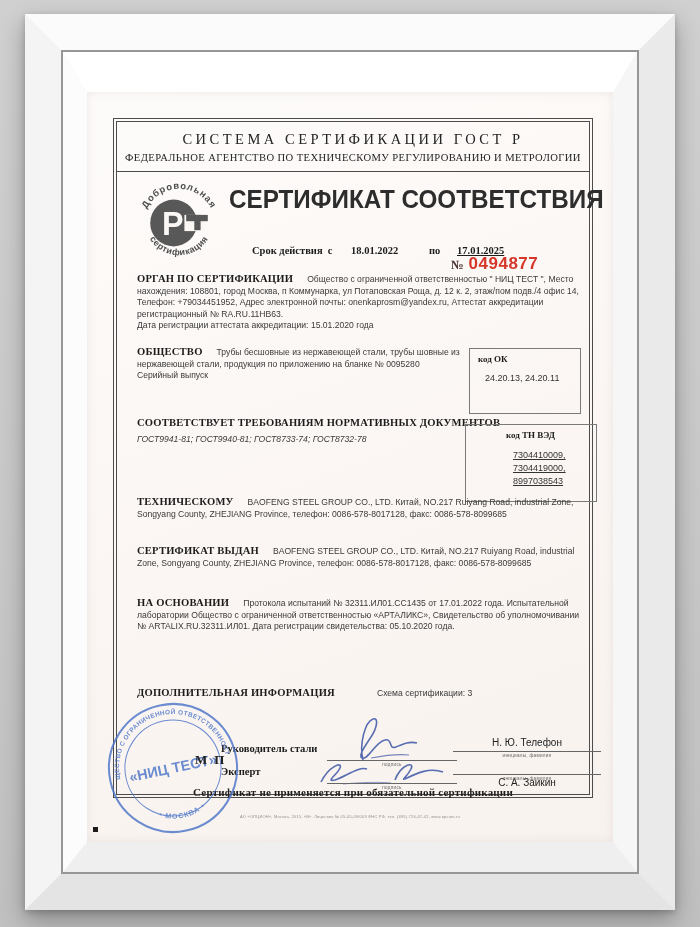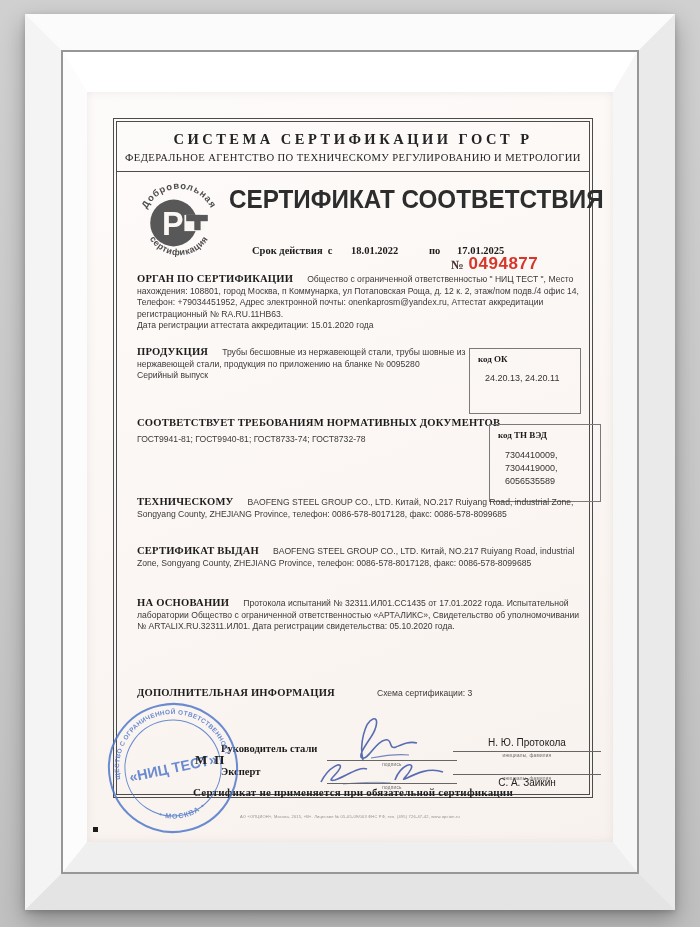--- a/index.html
+++ b/index.html
@@ -24,61 +24,61 @@
   .paper{position:absolute;inset:0;
     background:linear-gradient(160deg,#fdfbfa 0%,#fbf6f3 55%,#f8f2ee 100%);
     box-shadow:inset 0 0 10px rgba(150,130,125,.15);}
 
   
   .cert{position:absolute;left:26px;top:26px;width:480px;height:680px;
     box-sizing:border-box;border:1px solid #4c4c4c;}
   .cert-in{position:absolute;inset:2px;border:1px solid #4c4c4c;}
   .cert-head{height:50px;border-bottom:1px solid #4c4c4c;text-align:center;
     padding-top:9px;box-sizing:border-box;}
-  .h1{font-family:"Liberation Serif",serif;font-weight:bold;font-size:14.5px;
+  .h1{font-family:"Liberation Serif",serif;font-weight:normal;font-size:14.5px;
     letter-spacing:3.5px;color:#242424;}
   .h2{font-family:"Liberation Serif",serif;font-weight:normal;font-size:10.6px;
     letter-spacing:.4px;color:#242424;margin-top:4px;}
   .cert-body{position:absolute;left:0;right:0;top:50px;bottom:0;}
 
   .abs{position:absolute;}
   #logo{left:16px;top:6px;}
   #title{left:112px;top:13px;font-weight:bold;font-size:25px;color:#2d2d2d;
     transform:scaleX(.97);transform-origin:left;white-space:nowrap;}
   .serifb{font-family:"Liberation Serif",serif;font-weight:bold;color:#1c1c1c;}
   #regline{left:135px;top:47px;font-size:11px;white-space:pre;}
   #regline .gap{display:inline-block;width:22px;}
   #v-prefix{left:135px;top:73px;font-size:10.5px;white-space:pre;}
   #v-from{left:234px;top:73px;font-size:10.5px;}
   #v-po{left:312px;top:73px;font-size:10.5px;}
-  #v-to{left:340px;top:73px;font-size:10.5px;}
+  #v-to{left:340px;top:73px;font-size:10.5px;text-decoration:underline;}
   #serial{left:334px;top:82px;white-space:nowrap;}
   #serial .nosym{font-family:"Liberation Serif",serif;font-weight:bold;font-size:12.5px;color:#4a3230;margin-right:5px;}
   #serial .digits{font-size:17px;font-weight:600;letter-spacing:.5px;margin-top:48px;}
 
   .sec{position:absolute;font-size:8.6px;line-height:1.32;color:#3a3a3a;}
   .sec .lbl{font-family:"Liberation Serif",serif;font-weight:bold;font-size:10.6px;
     color:#1c1c1c;letter-spacing:.2px;margin-right:14px;}
   #sec-organ{left:20px;top:100px;width:448px;}
   #sec-product{left:20px;top:173px;width:332px;}
   #sec-conformity{left:20px;top:244px;width:446px;}
-  #sec-conformity .body-line{margin-top:4px;}
+  #sec-conformity .body-line{margin-top:4px;font-style:italic;}
   #sec-manufacturer{left:20px;top:323px;width:448px;}
   #sec-issued{left:20px;top:372px;width:448px;}
   #sec-basis{left:20px;top:424px;width:452px;}
   #sec-additional{left:20px;top:514px;width:440px;}
   #sec-additional .val{margin-left:28px;}
 
   .codebox{position:absolute;border:1px solid #7a7a7a;box-sizing:border-box;}
   .codebox .clbl{font-family:"Liberation Serif",serif;font-weight:bold;font-size:9px;
     color:#1c1c1c;padding:5px 0 0 8px;}
   .codebox .cval{font-size:9px;color:#333;padding:9px 0 0 15px;}
-  .codebox .cval div{line-height:1.45;}
+  .codebox .cval div{line-height:1.45;text-decoration:underline;}
   #box-ok{left:352px;top:176px;width:112px;height:66px;}
-  #box-tn{left:372px;top:252px;width:112px;height:78px;}
+  #box-tn{left:348px;top:252px;width:132px;height:78px;padding-left:32px;}
 
   .sigrole{position:absolute;font-family:"Liberation Serif",serif;font-weight:bold;
     font-size:10.6px;color:#1c1c1c;white-space:nowrap;}
   #sig1-role{left:104px;top:571px;}
   #sig2-role{left:104px;top:594px;}
   .sigline{position:absolute;border-top:1px solid #666;}
   #sig1-line{left:210px;top:588px;width:130px;}
   #sig2-line{left:210px;top:611px;width:130px;}
   .sigcap{position:absolute;font-size:4.6px;color:#666;text-align:center;letter-spacing:.3px;}
   #sig1-cap{left:210px;top:590px;width:130px;}
@@ -153,40 +153,40 @@
               <div id="serial" class="abs">
                 <span class="nosym">№</span><span class="digits" style="color:#d6372b">0494877</span>
               </div>
 
               <div id="sec-organ" class="sec">
                 <span class="lbl">ОРГАН ПО СЕРТИФИКАЦИИ</span><span>Общество с ограниченной ответственностью " НИЦ ТЕСТ ", Место нахождения: 108801, город Москва, п Коммунарка, ул Потаповская Роща, д. 12 к. 2, этаж/пом подв./4 офис 14, Телефон: +79034451952, Адрес электронной почты: onenkaprosm@yandex.ru, Аттестат аккредитации регистрационный № RA.RU.11НВ63.</span>
                 <div>Дата регистрации аттестата аккредитации: 15.01.2020 года</div>
               </div>
 
               <div id="sec-product" class="sec">
-                <span class="lbl">ПРОДУКЦИЯ</span><span>Трубы бесшовные из нержавеющей стали, трубы шовные из нержавеющей стали, продукция по приложению на бланке № 0095280</span>
+                <span class="lbl">ОБЩЕСТВО</span><span>Трубы бесшовные из нержавеющей стали, трубы шовные из нержавеющей стали, продукция по приложению на бланке № 0095280</span>
                 <div>Серийный выпуск</div>
               </div>
 
               <div class="codebox" id="box-ok">
                 <div class="clbl serifb">код ОК</div>
                 <div class="cval">24.20.13, 24.20.11</div>
               </div>
 
               <div id="sec-conformity" class="sec">
                 <div class="lbl">СООТВЕТСТВУЕТ ТРЕБОВАНИЯМ НОРМАТИВНЫХ ДОКУМЕНТОВ</div>
                 <div class="body-line">ГОСТ9941-81; ГОСТ9940-81; ГОСТ8733-74; ГОСТ8732-78</div>
               </div>
 
               <div class="codebox" id="box-tn">
                 <div class="clbl serifb">код ТН ВЭД</div>
                 <div class="cval">
                   <div>7304410009,</div>
                   <div>7304419000,</div>
-                  <div>6056535589</div>
+                  <div>8997038543</div>
                 </div>
               </div>
 
               <div id="sec-manufacturer" class="sec">
                 <span class="lbl">ТЕХНИЧЕСКОМУ</span><span>BAOFENG STEEL GROUP CO., LTD. Китай, NO.217 Ruiyang Road, industrial Zone, Songyang County, ZHEJIANG Province, телефон: 0086-578-8017128, факс: 0086-578-8099685</span>
               </div>
 
               <div id="sec-issued" class="sec">
                 <span class="lbl">СЕРТИФИКАТ ВЫДАН</span><span>BAOFENG STEEL GROUP CO., LTD. Китай, NO.217 Ruiyang Road, industrial Zone, Songyang County, ZHEJIANG Province, телефон: 0086-578-8017128, факс: 0086-578-8099685</span>
               </div>
@@ -199,21 +199,21 @@
                 <span class="lbl">ДОПОЛНИТЕЛЬНАЯ ИНФОРМАЦИЯ</span><span class="val">Схема сертификации: 3</span>
               </div>
 
               <div id="sig1-role" class="sigrole">Руководитель стали</div>
               <svg id="sig1-svg" class="sigsvg" width="130" height="50" viewBox="0 0 130 50">
                 <path d="M38,46 C34,30 40,8 48,5 C54,3 52,14 46,23 C40,32 33,42 37,44 C43,47 50,28 60,26 C68,24 63,36 71,33 C78,30 84,27 92,29" fill="none" stroke="#3c55a6" stroke-width="1.6" opacity=".85"></path>
                 <path d="M46,44 C62,41 74,40 84,41" fill="none" stroke="#3c55a6" stroke-width="1.2" opacity=".7"></path>
               </svg>
               <div id="sig1-line" class="sigline"></div>
               <div id="sig1-cap" class="sigcap">подпись</div>
-              <div id="sig1-name" class="signame">Н. Ю. Протокола</div>
+              <div id="sig1-name" class="signame">Н. Ю. Телефон</div>
               <div id="sig1-nline" class="sigline"></div>
               <div id="sig1-ncap" class="sigcap">инициалы, фамилия</div>
 
               <div id="sig2-role" class="sigrole">Эксперт</div>
               <svg id="sig2-svg" class="sigsvg" width="155" height="32" viewBox="0 0 155 32">
                 <path d="M8,26 C16,10 30,5 27,12 C24,19 12,26 22,24 C32,21 46,10 54,13" fill="none" stroke="#3c55a6" stroke-width="1.6" opacity=".85"></path>
                 <path d="M82,24 C88,8 102,5 98,13 C94,21 86,26 94,22 C102,18 116,11 130,16" fill="none" stroke="#3c55a6" stroke-width="1.6" opacity=".85"></path>
                 <path d="M30,28 C54,26 66,26 78,27" fill="none" stroke="#3c55a6" stroke-width="1" opacity=".6"></path>
               </svg>
               <div id="sig2-line" class="sigline"></div>

